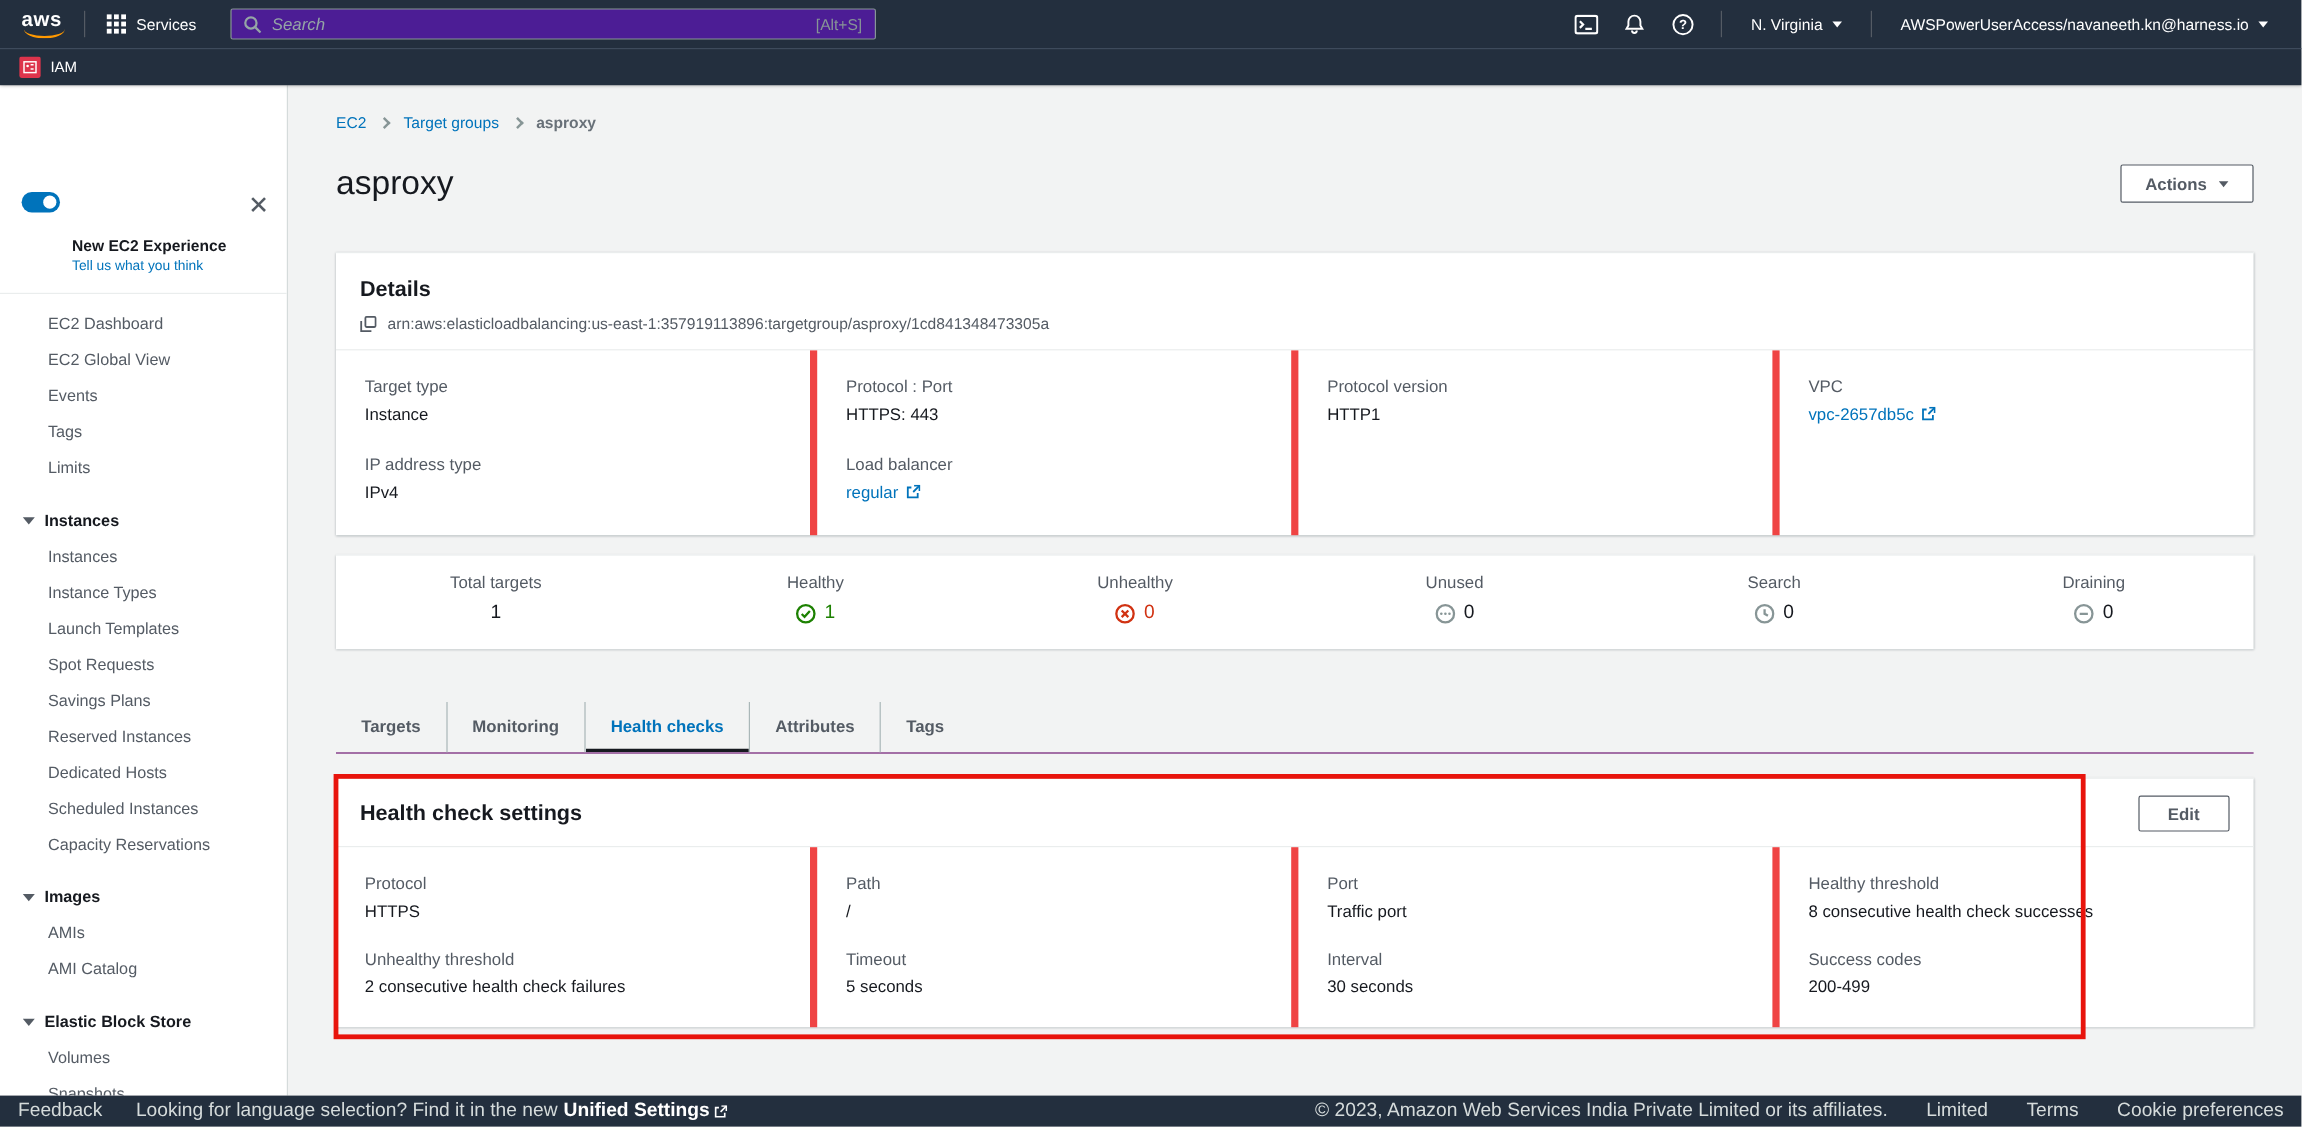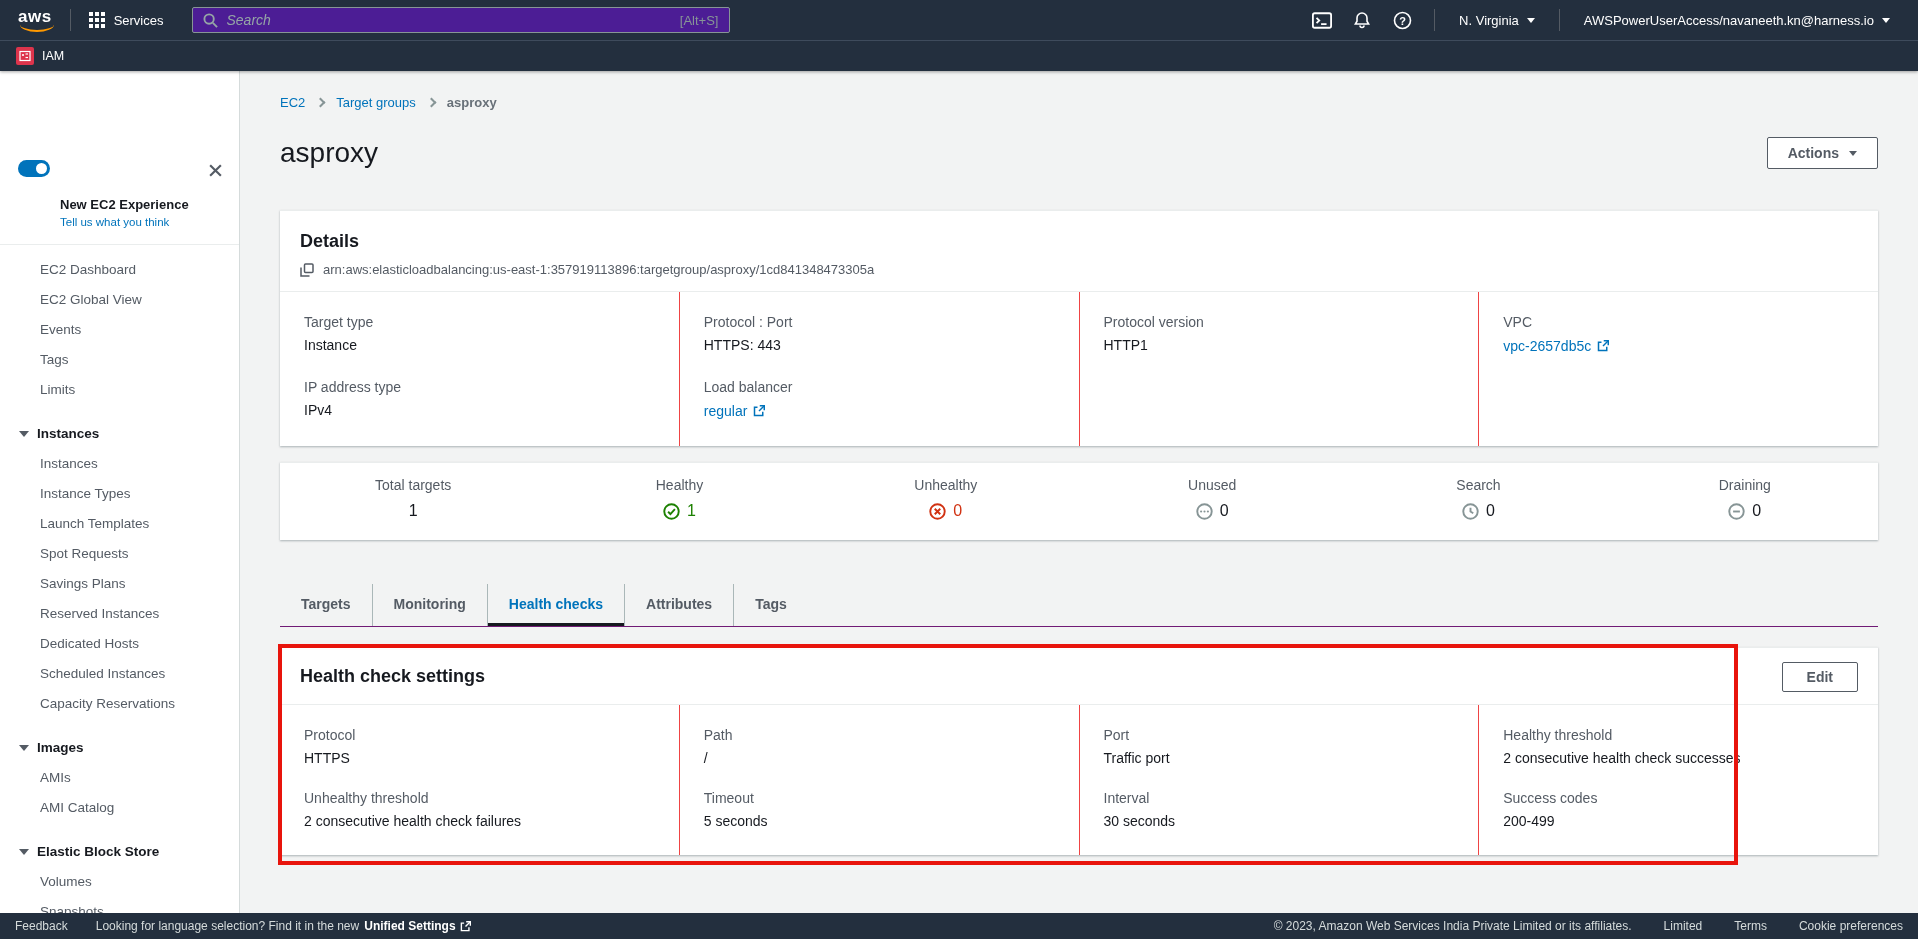--- a/index.html
+++ b/index.html
@@ -65,21 +65,21 @@
          border-radius:2px; color:#545b64; font-weight:bold; font-size:14px; padding:5px 20px; height:32px; cursor:pointer; }
   .btn .caret-down { border-top-color:#545b64; }
 
   .card { background:#fff; border-top:1px solid #eaeded; box-shadow:0 1px 2px rgba(0,28,36,.3); }
   .card-head { padding:20px 20px 14px 20px; }
   .card-h2 { font-size:18px; font-weight:bold; color:#16191f; }
   .arn-row { display:flex; align-items:center; gap:9px; margin-top:10px; font-size:13px; color:#545b64; }
   .h-div { height:1px; background:#eaeded; }
   .cols { display:flex; }
   .col { flex:1; padding:22px 24px 0 24px; }
-  .col + .col { border-left:1px solid #ef4444; }
+  .col + .col { border-left:6px solid #ef4444; }
   .field { margin-bottom:26px; }
   .f-label { font-size:14px; color:#545b64; margin-bottom:7px; }
   .f-value { font-size:14px; color:#16191f; }
   .link { color:#0073bb; cursor:pointer; display:inline-flex; align-items:center; gap:6px; }
 
   .details-card { margin-top:37px; }
 
   .stats-card { margin-top:16px; display:flex; padding:14px 0 16px 0; }
   .stat { flex:1; text-align:center; }
   .stat-label { font-size:14px; color:#545b64; }
@@ -94,21 +94,21 @@
 
   .hc-wrap { position:relative; margin-top:20px; }
   .hc-head { display:flex; align-items:center; justify-content:space-between; padding:14px 20px 12px 20px; }
   .annotation { position:absolute; top:-3px; bottom:-10px; left:-2px; width:1460px;
                 border:4px solid #e8140c; pointer-events:none; z-index:3; }
   .hc-grid .col { padding:22px 24px 2px 24px; }
   .hc-grid .field { margin-bottom:24px; }
 
   
   .footer { position:absolute; bottom:0; left:0; width:100%; height:26px; background:#232f3e;
-            display:flex; align-items:center; padding:0 15px; font-size:12px; color:#d5dbdb; z-index:10; }
+            display:flex; align-items:center; padding:0 15px; font-size:16px; color:#d5dbdb; z-index:10; }
   .footer a { color:#d5dbdb; text-decoration:none; cursor:pointer; }
   .lang-text { margin-left:28px; display:flex; align-items:center; gap:5px; }
   .lang-link { font-weight:bold; color:#fff; display:inline-flex; align-items:center; gap:4px; cursor:pointer; }
   .footer-right { margin-left:auto; display:flex; align-items:center; gap:32px; }
   svg { display:block; }
 </style>
 </head>
 <body>
 
 <div class="page">
@@ -416,21 +416,21 @@
               <div class="f-value">Traffic port</div>
             </div>
             <div class="field">
               <div class="f-label">Interval</div>
               <div class="f-value">30 seconds</div>
             </div>
           </div>
           <div class="col">
             <div class="field">
               <div class="f-label">Healthy threshold</div>
-              <div class="f-value">2 consecutive health check successes</div>
+              <div class="f-value">8 consecutive health check successes</div>
             </div>
             <div class="field">
               <div class="f-label">Success codes</div>
               <div class="f-value">200-499</div>
             </div>
           </div>
         </div>
       </section>
       <div class="annotation"></div>
     </div>

